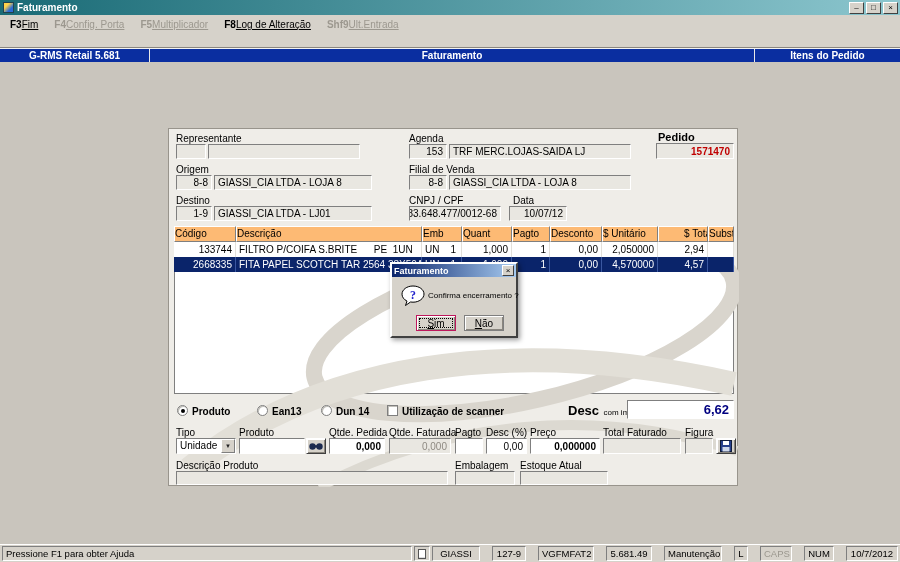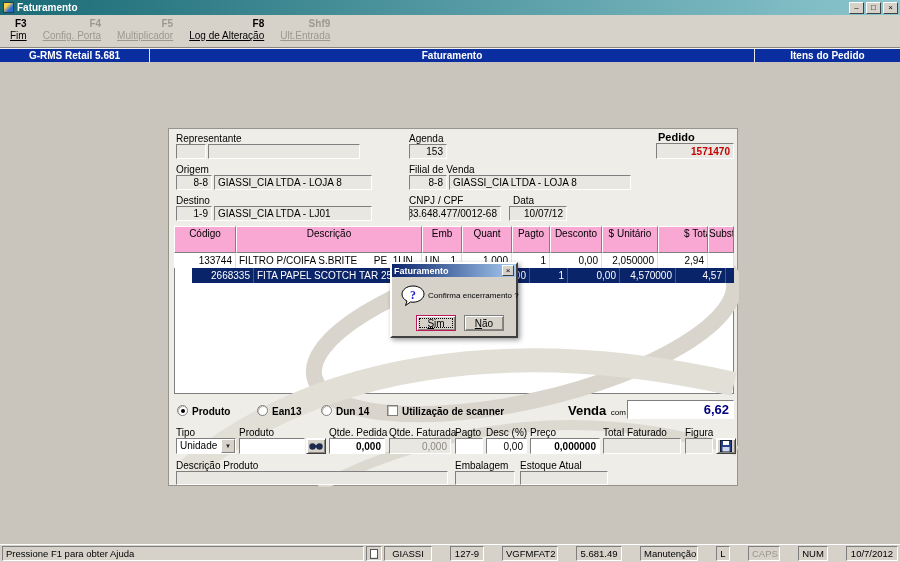--- a/index.html
+++ b/index.html
@@ -8,21 +8,21 @@
   .window { position:relative; width:900px; height:562px; background:#d6d2ca; }
 
   
   .titlebar { height:15px; background:linear-gradient(to right,var(--titlebar1,#1a6b76),var(--titlebar2,#8cc6ce)); display:flex; align-items:center; padding:0 2px; }
   .title-icon { width:11px; height:11px; margin:0 3px 0 1px; background:linear-gradient(135deg,#ffd24a 30%,#2a6ad4 70%); border:1px solid #20414e; }
   .title-text { color:#fff; font-size:10px; font-weight:bold; flex:1; }
   .win-btn { width:15px; height:12px; background:#d6d2ca; border:1px solid; border-color:#fff #404040 #404040 #fff; font-size:8px; line-height:10px; text-align:center; margin-left:2px; color:#000; cursor:default; }
 
   
   .toolbar { height:33px; display:flex; align-items:flex-start; padding:3px 10px 0; gap:16px; background:#d6d2ca; border-bottom:1px solid #8a867e; }
-  .tb-item { display:flex; flex-direction:column; align-items:flex-end; }
+  .tb-item { display:flex; flex-direction:row; align-items:center; }
   .tb-key { font-size:10px; font-weight:bold; }
   .tb-label { font-size:10px; margin-top:1px;text-decoration:underline; }
   .tb-item.dim { color:#9c988f; }
 
   
   .header-bar { height:14px; background:var(--headerbar,#0a2ea0); display:flex; color:#fff; font-size:10px; font-weight:bold; border-top:1px solid #f2f2f2; }
   .hdr-left { width:150px; text-align:center; line-height:13px; border-right:1px solid #e8e8e8; }
   .hdr-center { flex:1; text-align:center; line-height:13px; border-right:1px solid #e8e8e8; }
   .hdr-right { width:145px; text-align:center; line-height:13px; }
 
@@ -41,25 +41,25 @@
   .fld { height:15px; border:1px solid; border-color:#7f7f7f #fff #fff #7f7f7f; background:#e9e7e1; font-size:10px; padding:0 3px; white-space:nowrap; overflow:hidden; display:flex; align-items:center; }
   .fld.white { background:#fff; }
   .fld.r { justify-content:flex-end; }
   .fld.b { font-weight:bold; }
   .fld.dimtext { color:#8e8a82; }
   .pedido-val { color:var(--pedido,#c00000); font-weight:bold; justify-content:flex-end; }
 
   
   .grid { left:5px; top:97px; width:560px; }
   .grid-header { display:flex; }
-  .gh { flex:0 0 auto; height:27px; background:#f9a8d4; border:1px solid; border-color:#fff #7f7f7f #7f7f7f #fff; font-size:10px; line-height:14px; text-align:center; overflow:hidden; white-space:nowrap; }
+  .gh { flex:0 0 auto; height:16px; background:#fdba74; border:1px solid; border-color:#fff #7f7f7f #7f7f7f #fff; font-size:10px; line-height:14px; overflow:hidden; white-space:nowrap; }
   .grid-body { position:relative; }
   .gr { display:flex; height:15px; overflow:hidden; }
   .gr.datarow { background:#fff; }
-  .gr.sel { background:var(--selrow,#0a246a); color:#fff;margin-left:18px; }
+  .gr.sel { background:var(--selrow,#0a246a); color:#fff; }
   .gc { flex:0 0 auto; font-size:10px; line-height:15px; padding:0 3px; white-space:pre; overflow:hidden; border-right:1px solid transparent; }
   .datarow .gc { border-right-color:#e2e0da; }
   .sel .gc { border-right-color:#3a57a0; }
 
   
   .radio { width:11px; height:11px; border-radius:50%; background:#fff; border:1px solid #7f7f7f; box-shadow:inset 1px 1px 0 #c2c0ba; }
   .radio.on::after { content:""; position:absolute; left:3px; top:3px; width:4px; height:4px; border-radius:50%; background:#000; }
   .checkbox { width:11px; height:11px; background:#fff; border:1px solid #7f7f7f; box-shadow:inset 1px 1px 0 #c2c0ba; }
   .total-label { white-space:nowrap; }
   .total-big { font-size:13px; font-weight:bold; }
@@ -82,21 +82,21 @@
   .dlg-msg { position:absolute; left:36px; top:14px; font-size:8px; white-space:nowrap; }
   .dlg-btn { position:absolute; top:38px; width:40px; height:16px; background:#d6d2ca; border:1px solid #7f7f7f; box-shadow:inset 1px 1px 0 #fff, inset -1px -1px 0 #8a867e; font-size:10px; text-align:center; line-height:13px; font-family:inherit; }
   .dlg-btn.sim { left:24px; border:1px solid #be185d; outline:1px dotted #000; outline-offset:-4px; }
   .dlg-btn.nao { left:72px; }
 
   
   .statusbar { position:absolute; left:0; bottom:0; width:900px; height:18px; background:#d6d2ca; display:flex; align-items:center; padding:0 2px; gap:2px; border-top:1px solid #fff; }
   .sb-panel { height:15px; border:1px solid; border-color:#7f7f7f #fff #fff #7f7f7f; font-size:9.5px; line-height:13px; padding:0 3px; white-space:nowrap; overflow:hidden; }
   .sb-help { flex:1; }
   .sb-iconpanel { width:16px; display:flex; align-items:center; justify-content:center; }
-  .sb-panels { display:flex; gap:18px; }
+  .sb-panels { display:flex; gap:12px; }
   .sb-panels .sb-panel { text-align:center; }
   .dim { color:#9c988f; }
   .doc-icon { width:8px; height:10px; background:#fff; border:1px solid #555; box-shadow:inset 0 2px 0 #fff, inset 0 -1px 0 #ddd; }
 </style>
 </head>
 <body>
 
 <div class="window">
 
   <div class="titlebar">
@@ -145,20 +145,21 @@
         <path d="M 20 340 C 150 235 340 205 565 255" fill="none" stroke="#e2dfd7" stroke-width="24"></path>
         <path d="M 150 358 C 280 290 430 278 568 322" fill="none" stroke="#dcd9d1" stroke-width="10"></path>
       </svg>
 
       <span class="lbl" style="left:7px;top:4px">Representante</span>
       <div class="fld r" style="left:7px;top:15px;width:30px"></div>
       <div class="fld" style="left:39px;top:15px;width:152px"></div>
 
       <span class="lbl" style="left:240px;top:4px">Agenda</span>
       <div class="fld r" style="left:240px;top:15px;width:38px">153</div>
+      <div class="fld" style="left:280px;top:15px;width:182px">TRF MERC.LOJAS-SAIDA LJ</div>
 
       <span class="lbl b" style="left:489px;top:2px;font-size:11px">Pedido</span>
       <div class="fld pedido-val" style="left:487px;top:14px;width:78px;height:16px">1571470</div>
 
       <span class="lbl" style="left:7px;top:35px">Origem</span>
       <div class="fld r" style="left:7px;top:46px;width:36px">8-8</div>
       <div class="fld" style="left:45px;top:46px;width:158px">GIASSI_CIA LTDA - LOJA 8</div>
 
       <span class="lbl" style="left:240px;top:35px">Filial de Venda</span>
       <div class="fld r" style="left:240px;top:46px;width:38px">8-8</div>
@@ -221,21 +222,21 @@
 
       <span class="radio on" style="left:8px;top:276px"></span>
       <span class="lbl b" style="left:23px;top:277px">Produto</span>
       <span class="radio" style="left:88px;top:276px"></span>
       <span class="lbl b" style="left:103px;top:277px">Ean13</span>
       <span class="radio" style="left:152px;top:276px"></span>
       <span class="lbl b" style="left:167px;top:277px">Dun 14</span>
       <span class="checkbox" style="left:218px;top:276px"></span>
       <span class="lbl b" style="left:233px;top:277px">Utilização de scanner</span>
 
-      <span class="total-label" style="left:399px;top:272px"><span class="total-big">Venda</span> <span class="total-small">com impostos</span></span>
+      <span class="total-label" style="left:399px;top:272px"><span class="total-big">Desc</span> <span class="total-small">com impostos</span></span>
       <div class="total-field">6,62</div>
 
       <span class="lbl" style="left:7px;top:298px">Tipo</span>
       <div class="dropdown" style="left:7px;top:309px;width:60px">
         <span class="dd-text">Unidade</span>
         <span class="dd-btn">▼</span>
       </div>
 
       <span class="lbl" style="left:70px;top:298px">Produto</span>
       <div class="fld white" style="left:70px;top:309px;width:66px;height:16px"></div>

